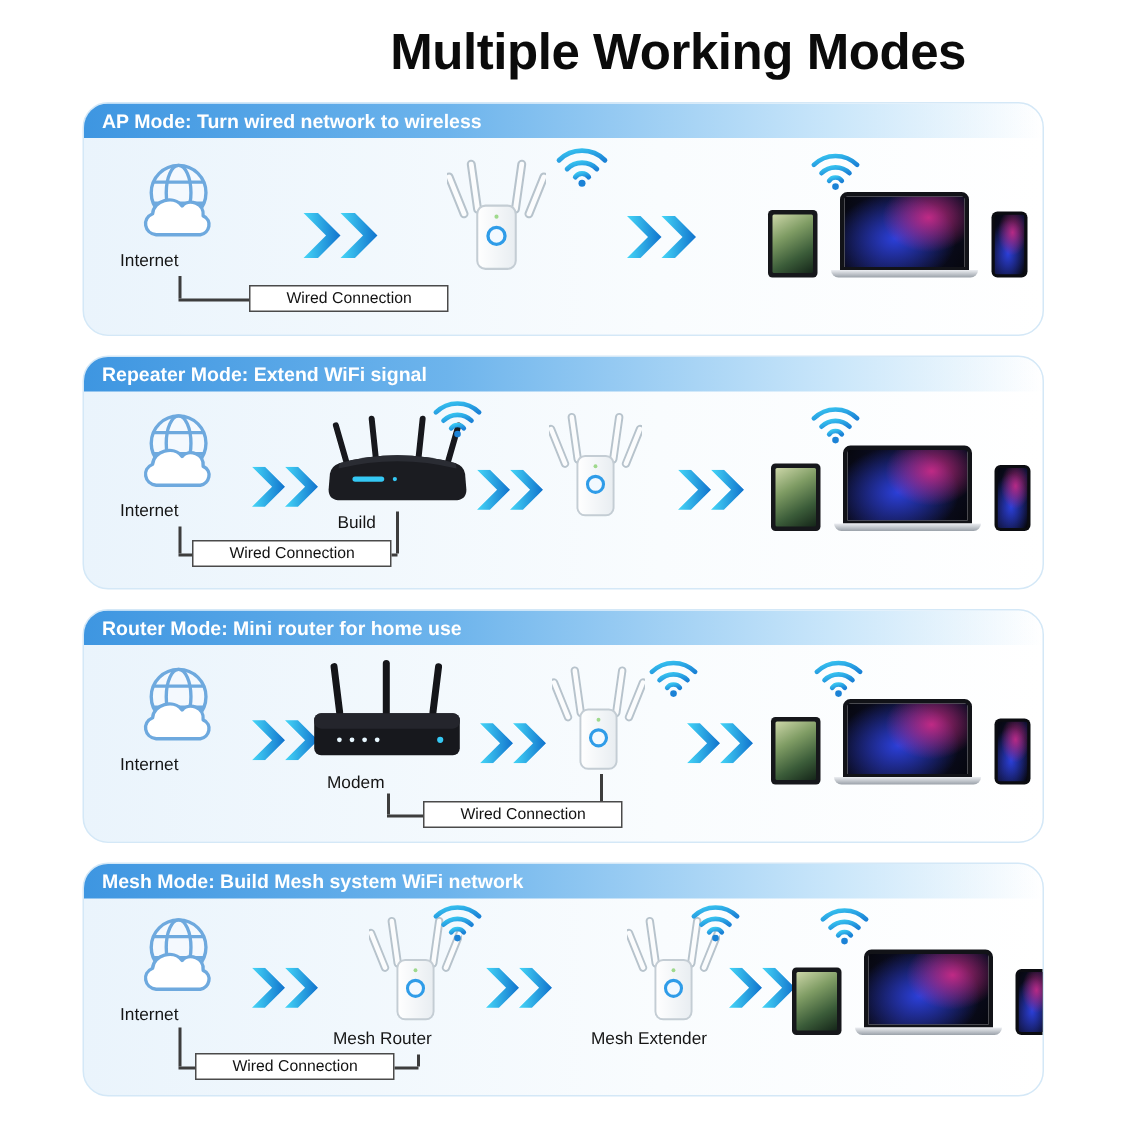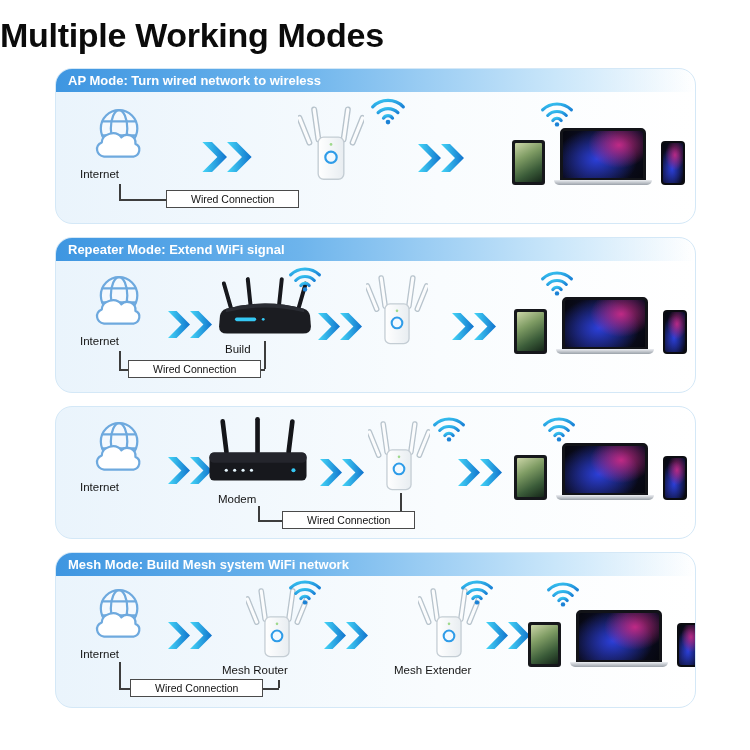--- a/index.html
+++ b/index.html
@@ -1,17 +1,17 @@
 <!DOCTYPE html>
 <html><head>
 <meta charset="utf-8">
 <style>
   *{margin:0;padding:0;box-sizing:border-box}
   html,body{width:750px;height:750px;background:#ffffff;font-family:"Liberation Sans",sans-serif;overflow:hidden}
-  .title{position:absolute;top:16px;left:0;width:644px;text-align:left;font-size:34px;font-weight:800;letter-spacing:-.3px;color:#0b0b0b}
+  .title{position:absolute;top:16px;left:0;width:644px;text-align:right;font-size:34px;font-weight:800;letter-spacing:-.3px;color:#0b0b0b}
   .panels{position:absolute;top:68px;left:55px;width:641px;display:flex;flex-direction:column;gap:13px}
   .panel{border:1px solid #d4e8f7;border-radius:17px;overflow:hidden;background:linear-gradient(90deg,#eaf4fc 0%,#f9fcfe 60%,#ffffff 100%)}
   .panel-header{height:23px;line-height:23px;padding-left:12px;color:#fff;font-size:13px;font-weight:700;
     background:linear-gradient(90deg,#3e96e1 0%,#6db4ec 38%,#c9e6fa 78%,rgba(234,245,252,0) 100%)}
   .panel-body{position:relative;height:131px}
   .abs{position:absolute}
   .lbl{position:absolute;font-size:11.5px;color:#151515;}
   .wire-v{position:absolute;width:1.5px;background:#3d3d3d}
   .wire-h{position:absolute;height:1.5px;background:#3d3d3d}
   .wire-box{position:absolute;background:#ffffff;border:1px solid #4a4a4a;font-size:10.5px;color:#111;padding:2px 24px;white-space:nowrap}
@@ -202,20 +202,23 @@
           </div>
       </div>
       <div class="wire-v" style="left:63px;top:90px;height:18px"></div>
       <div class="wire-h" style="left:63px;top:108px;width:146px"></div>
       <div class="wire-v" style="left:208px;top:80px;height:28px"></div>
       <div class="wire-box" style="left:72px;top:99px">Wired Connection</div>
     </div>
   </section>
 
   <section class="panel">
+    <div class="panel-header">
+      <span>Router Mode: Mini router for home use</span>
+    </div>
     <div class="panel-body">
       <svg class="abs" style="left:34px;top:12px" width="60" height="58">
           <use href="#icon-globe"></use>
         </svg>
       <div class="lbl" style="left:24px;top:74px;width:80px">Internet</div>
       <svg class="abs" style="left:112px;top:50px" width="44" height="27">
           <use href="#icon-chevrons"></use>
         </svg>
       <svg class="abs" style="left:146px;top:8px" width="112" height="75">
           <use href="#icon-modem"></use>

